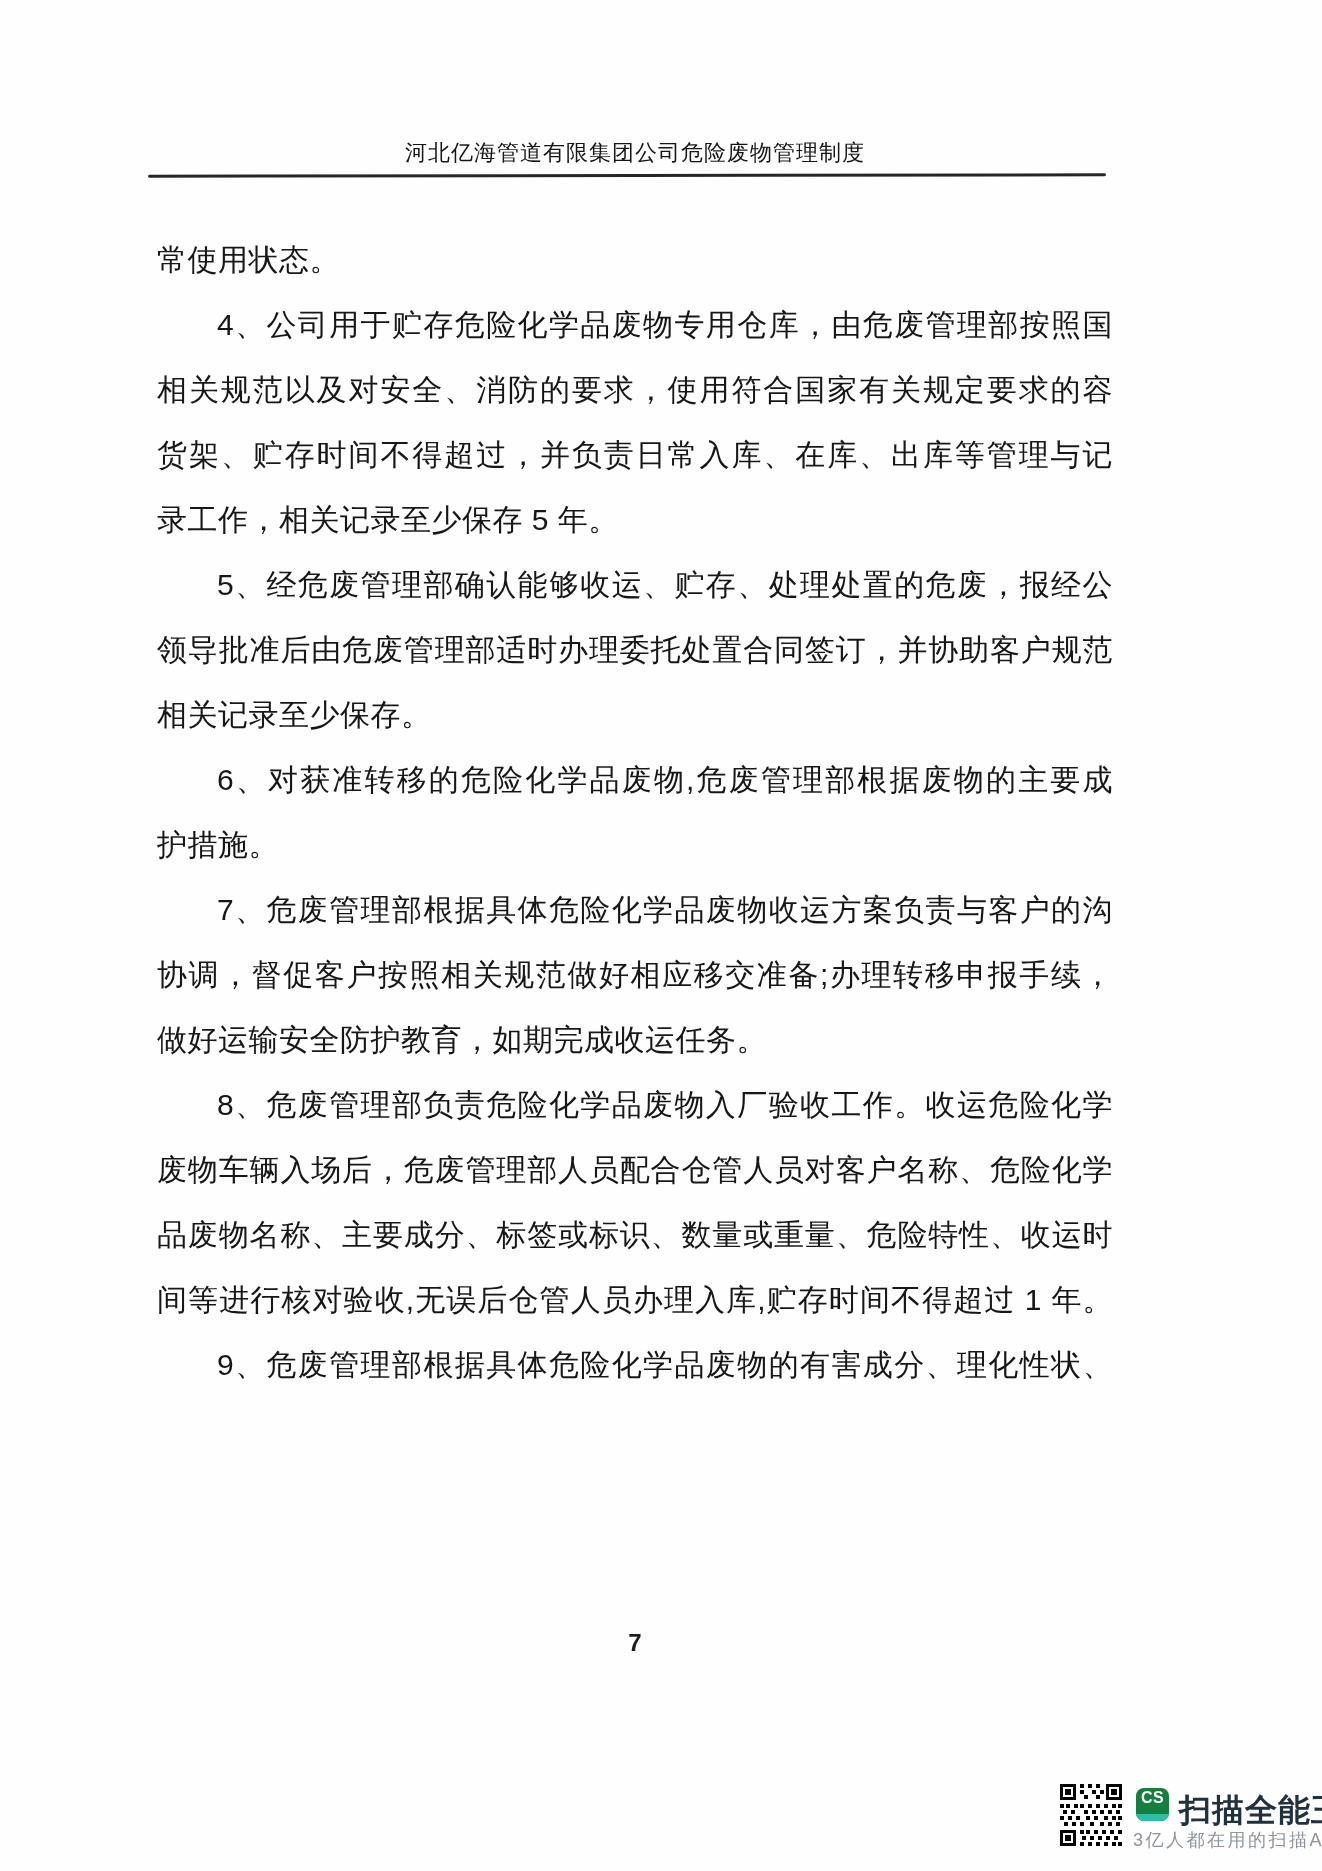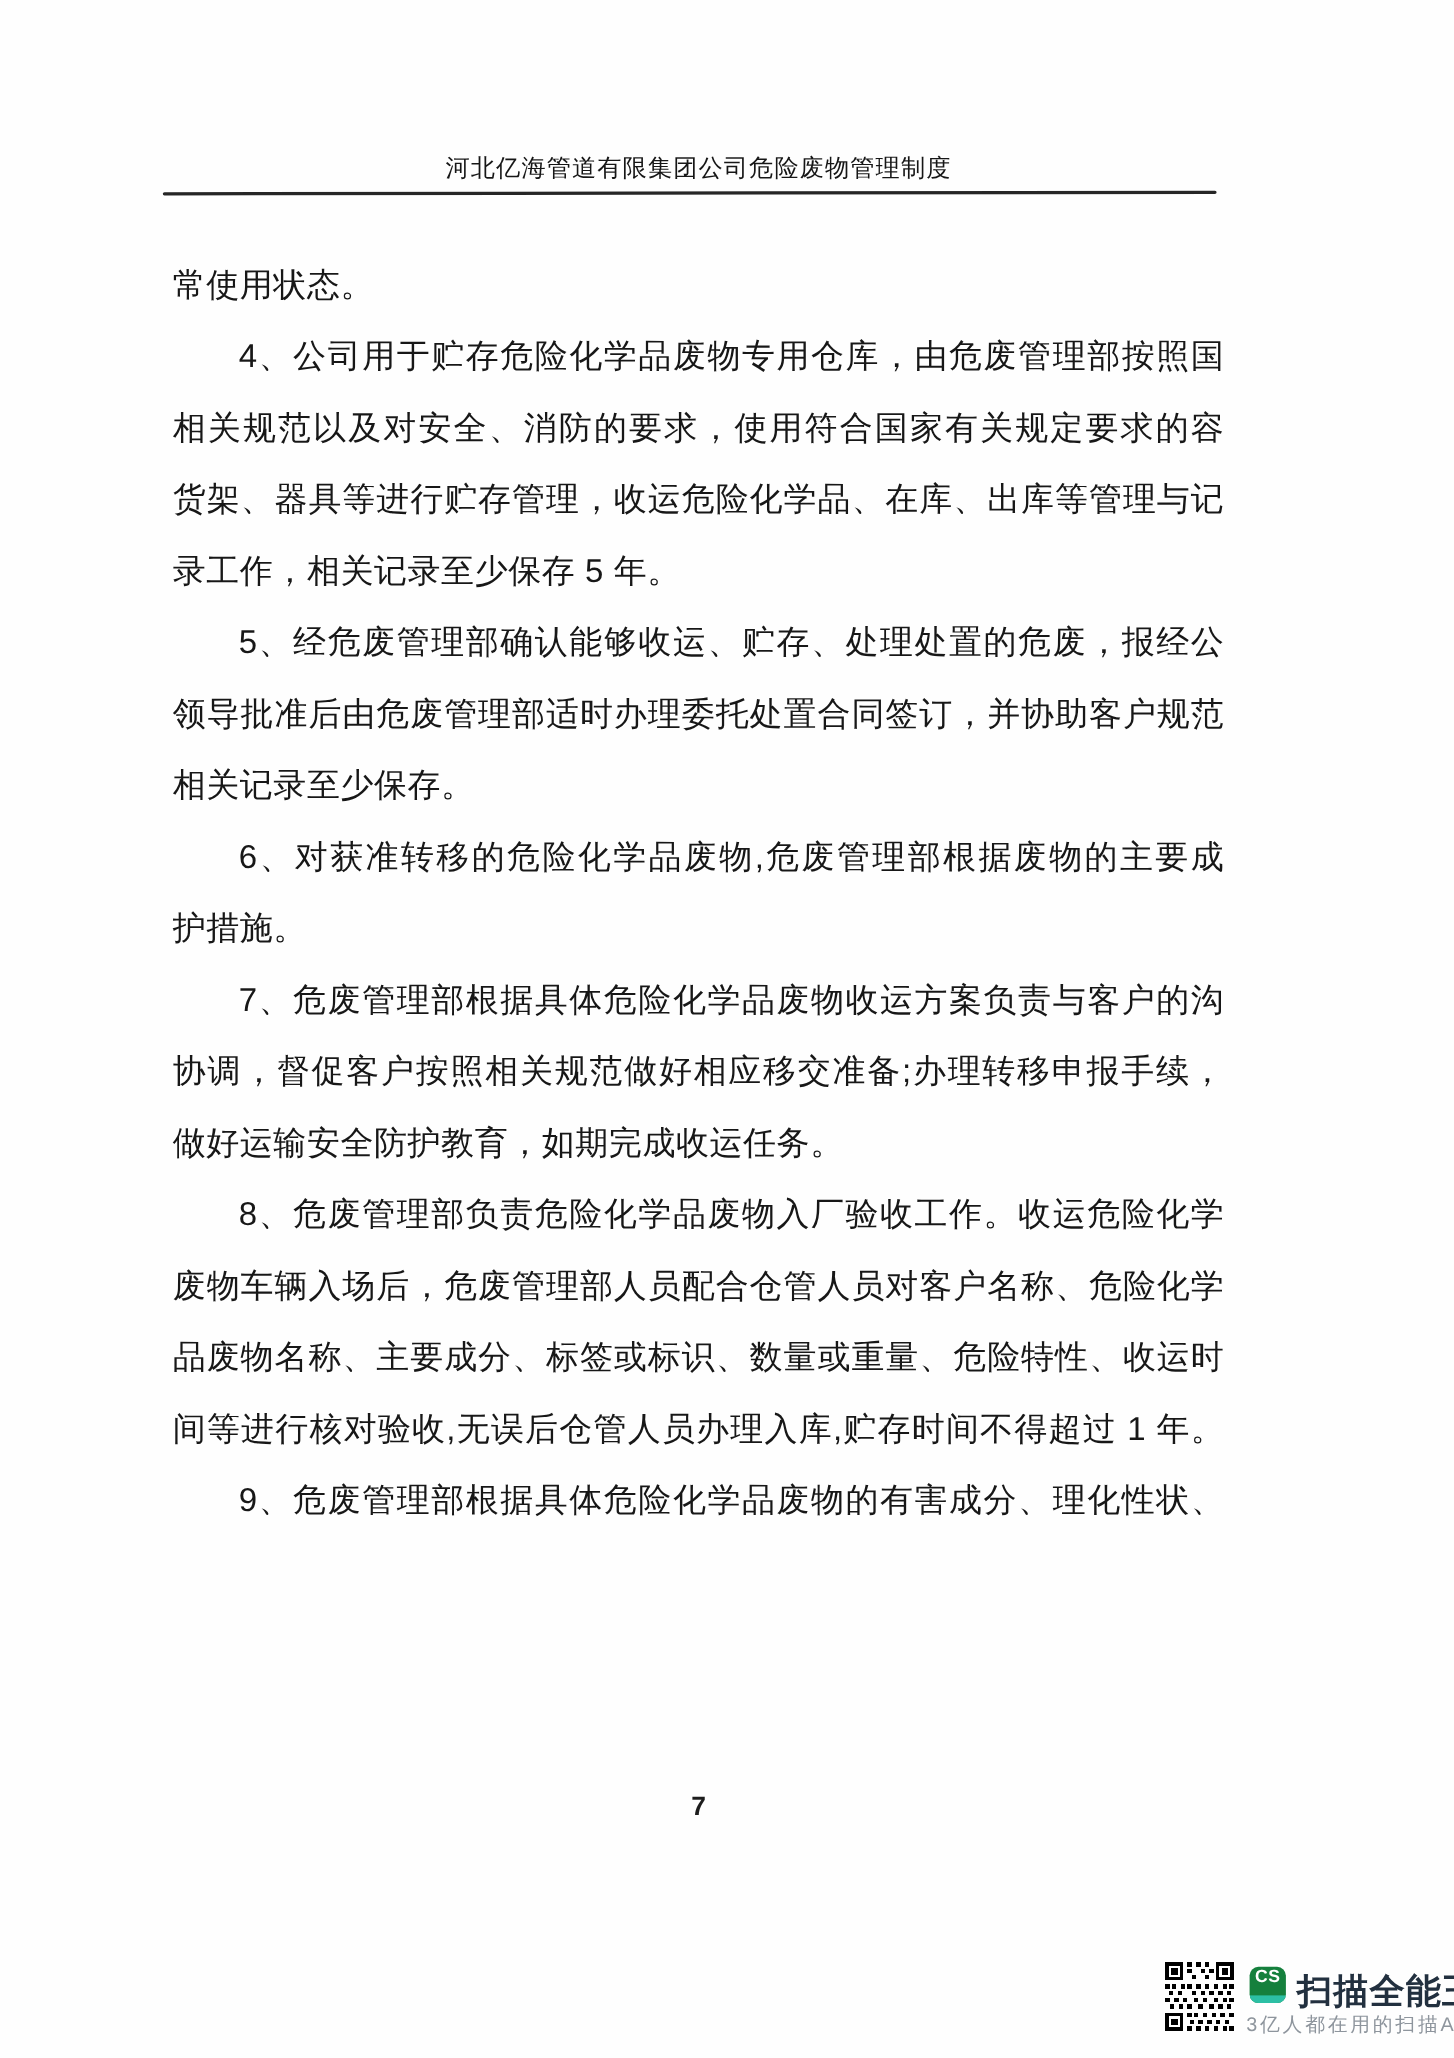--- a/index.html
+++ b/index.html
@@ -73,21 +73,21 @@
 
 <div class="page">
 
   <div class="header-title">河北亿海管道有限集团公司危险废物管理制度</div>
   <div class="header-rule"></div>
 
   <div class="doc-body">
     <div class="line">常使用状态。</div>
     <div class="line j ind">4、公司用于贮存危险化学品废物专用仓库，由危废管理部按照国家</div>
     <div class="line j">相关规范以及对安全、消防的要求，使用符合国家有关规定要求的容器、</div>
-    <div class="line j">货架、器具等进行贮存管理，收运危险化学品、在库、出库等管理与记</div>
+    <div class="line j">货架、贮存时间不得超过，并负责日常入库、在库、出库等管理与记</div>
     <div class="line">录工作，相关记录至少保存 5 年。</div>
     <div class="line j ind">5、经危废管理部确认能够收运、贮存、处理处置的危废，报经公司</div>
     <div class="line j">领导批准后由危废管理部适时办理委托处置合同签订，并协助客户规范</div>
     <div class="line">相关记录至少保存。</div>
     <div class="line j ind">6、对获准转移的危险化学品废物,危废管理部根据废物的主要成分、</div>
     <div class="line">护措施。</div>
     <div class="line j ind">7、危废管理部根据具体危险化学品废物收运方案负责与客户的沟通</div>
     <div class="line j">协调，督促客户按照相关规范做好相应移交准备;办理转移申报手续，</div>
     <div class="line">做好运输安全防护教育，如期完成收运任务。</div>
     <div class="line j ind">8、危废管理部负责危险化学品废物入厂验收工作。收运危险化学品</div>

